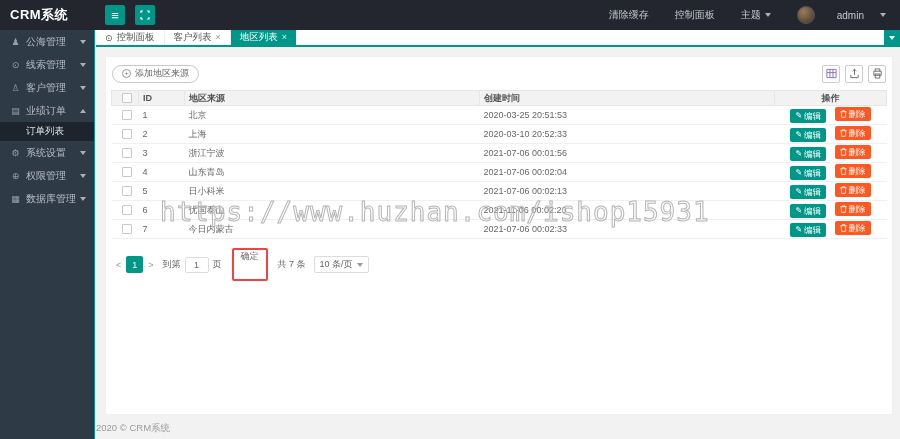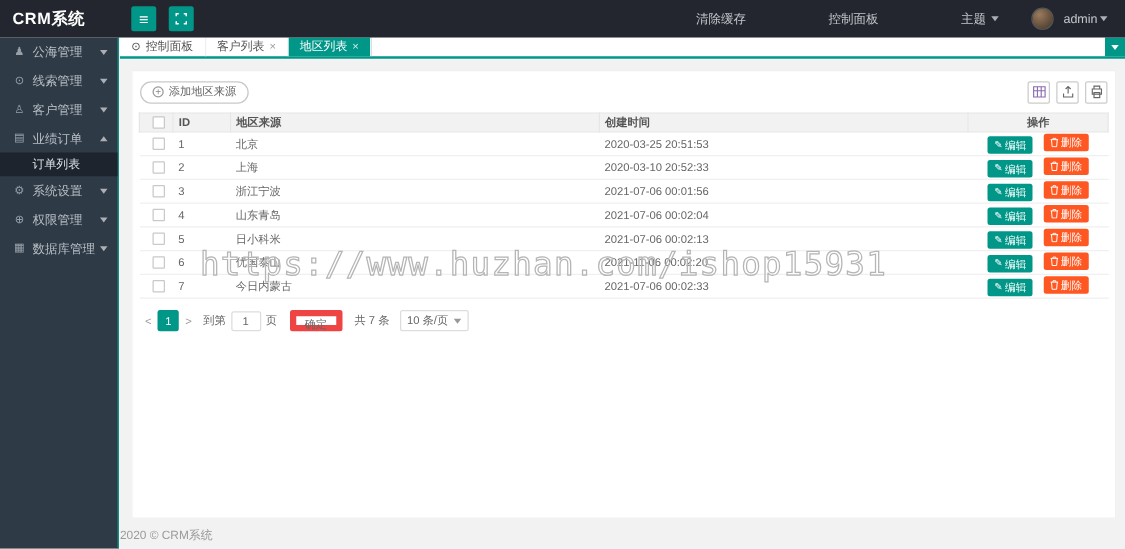--- a/index.html
+++ b/index.html
@@ -4,23 +4,23 @@
 <style>
   * { margin:0; padding:0; box-sizing:border-box; }
   html,body { width:900px; height:439px; }
   body { font-family:"Liberation Sans","DejaVu Sans",sans-serif; background:#f2f2f2; position:relative; overflow:hidden; }
 
   
   .header { position:absolute; left:0; top:0; width:900px; height:30px; background:#23262e; display:flex; align-items:center; z-index:10; }
   .logo { width:95px; flex:0 0 95px; padding-left:10px; color:#fff; font-size:13px; font-weight:bold; letter-spacing:.5px; }
   .hdr-btn { width:20px; height:20px; background:#009688; border-radius:2px; color:#fff; display:flex; align-items:center; justify-content:center; margin-left:10px; font-size:13px; cursor:pointer; }
   .hdr-spacer { flex:1; }
-  .hdr-link { color:#c3c8cd; font-size:10px; margin-right:26px; cursor:pointer; display:flex; align-items:center; gap:4px;margin-left:40px; }
+  .hdr-link { color:#c3c8cd; font-size:10px; margin-right:26px; cursor:pointer; display:flex; align-items:center; gap:4px; }
   .avatar { width:18px; height:18px; border-radius:50%; background:radial-gradient(circle at 35% 30%, #9a7b5d, #574534 75%); border:1px solid #555; margin-right:6px; }
-  .user-area { display:flex; align-items:center; margin-right:14px; color:#c3c8cd; font-size:10px; cursor:pointer; gap:2px; }
+  .user-area { display:flex; align-items:center; margin-right:14px; color:#c3c8cd; font-size:10px; cursor:pointer; gap:16px; }
   .caret-d { display:inline-block; width:0; height:0; border-left:3px solid transparent; border-right:3px solid transparent; border-top:4px solid #aab0b6; }
   .caret-u { display:inline-block; width:0; height:0; border-left:3px solid transparent; border-right:3px solid transparent; border-bottom:4px solid #aab0b6; }
 
   
   .sidebar { position:absolute; left:0; top:30px; width:95px; bottom:0; background:#2f3a47; border-right:1px solid #009688; z-index:9; }
   .side-item { height:23px; display:flex; align-items:center; padding:0 8px 0 9px; color:#b7bec5; font-size:10px; cursor:pointer; }
   .side-icon { width:13px; color:#97a0a9; font-size:9px; margin-right:4px; text-align:center; }
   .side-label { flex:1; white-space:nowrap; overflow:hidden; }
   .side-sub { background:#6d28d9; }
   .side-sub-item { height:19px; display:flex; align-items:center; padding-left:26px; color:#aeb5bc; font-size:9.5px; cursor:pointer; }
@@ -57,21 +57,21 @@
   .btn-edit { background:#009688; }
   .btn-del { background:#ff5722; }
   .btn .b-ico { font-size:8px; line-height:1; }
 
   
   .pager { display:flex; align-items:center; margin:9px 5px; font-size:9px; color:#666; }
   .pg-nav { color:#999; padding:0 5px; cursor:pointer; font-size:9px; }
   .pg-cur { width:17px; height:17px; background:#009688; color:#fff; display:flex; align-items:center; justify-content:center; border-radius:2px; cursor:default; }
   .pg-txt { margin:0 4px; }
   .pg-input { width:24px; height:16px; border:1px solid #ddd; text-align:center; font-size:9px; color:#666; border-radius:2px; }
-  .pg-btn { height:17px; border:5px solid #ef4444; background:#fff; color:#666; font-size:9px; padding:0 7px; margin:0 6px; border-radius:2px; cursor:pointer; }
+  .pg-btn { height:33px; border:2px solid #ef4444; background:#fff; color:#666; font-size:9px; padding:0 7px; margin:0 6px; border-radius:2px; cursor:pointer; }
   .pg-select { height:17px; border:1px solid #ddd; border-radius:2px; display:flex; align-items:center; gap:4px; padding:0 5px; margin-left:4px; cursor:pointer; }
 
   
   .footer { position:absolute; left:0; right:0; bottom:0; height:22px; display:flex; align-items:center; font-size:9.5px; color:#9a9a9a; background:#f2f2f2; }
   .watermark { position:absolute; left:160px; top:197px; font-family:"DejaVu Sans Mono","Liberation Mono",monospace; font-size:26px; letter-spacing:1px; color:rgba(255,255,255,0.05); -webkit-text-stroke:1px #b5b5b5; z-index:50; pointer-events:none; white-space:nowrap; }
   svg { display:block; }
 </style>
 </head>
 <body>
 

